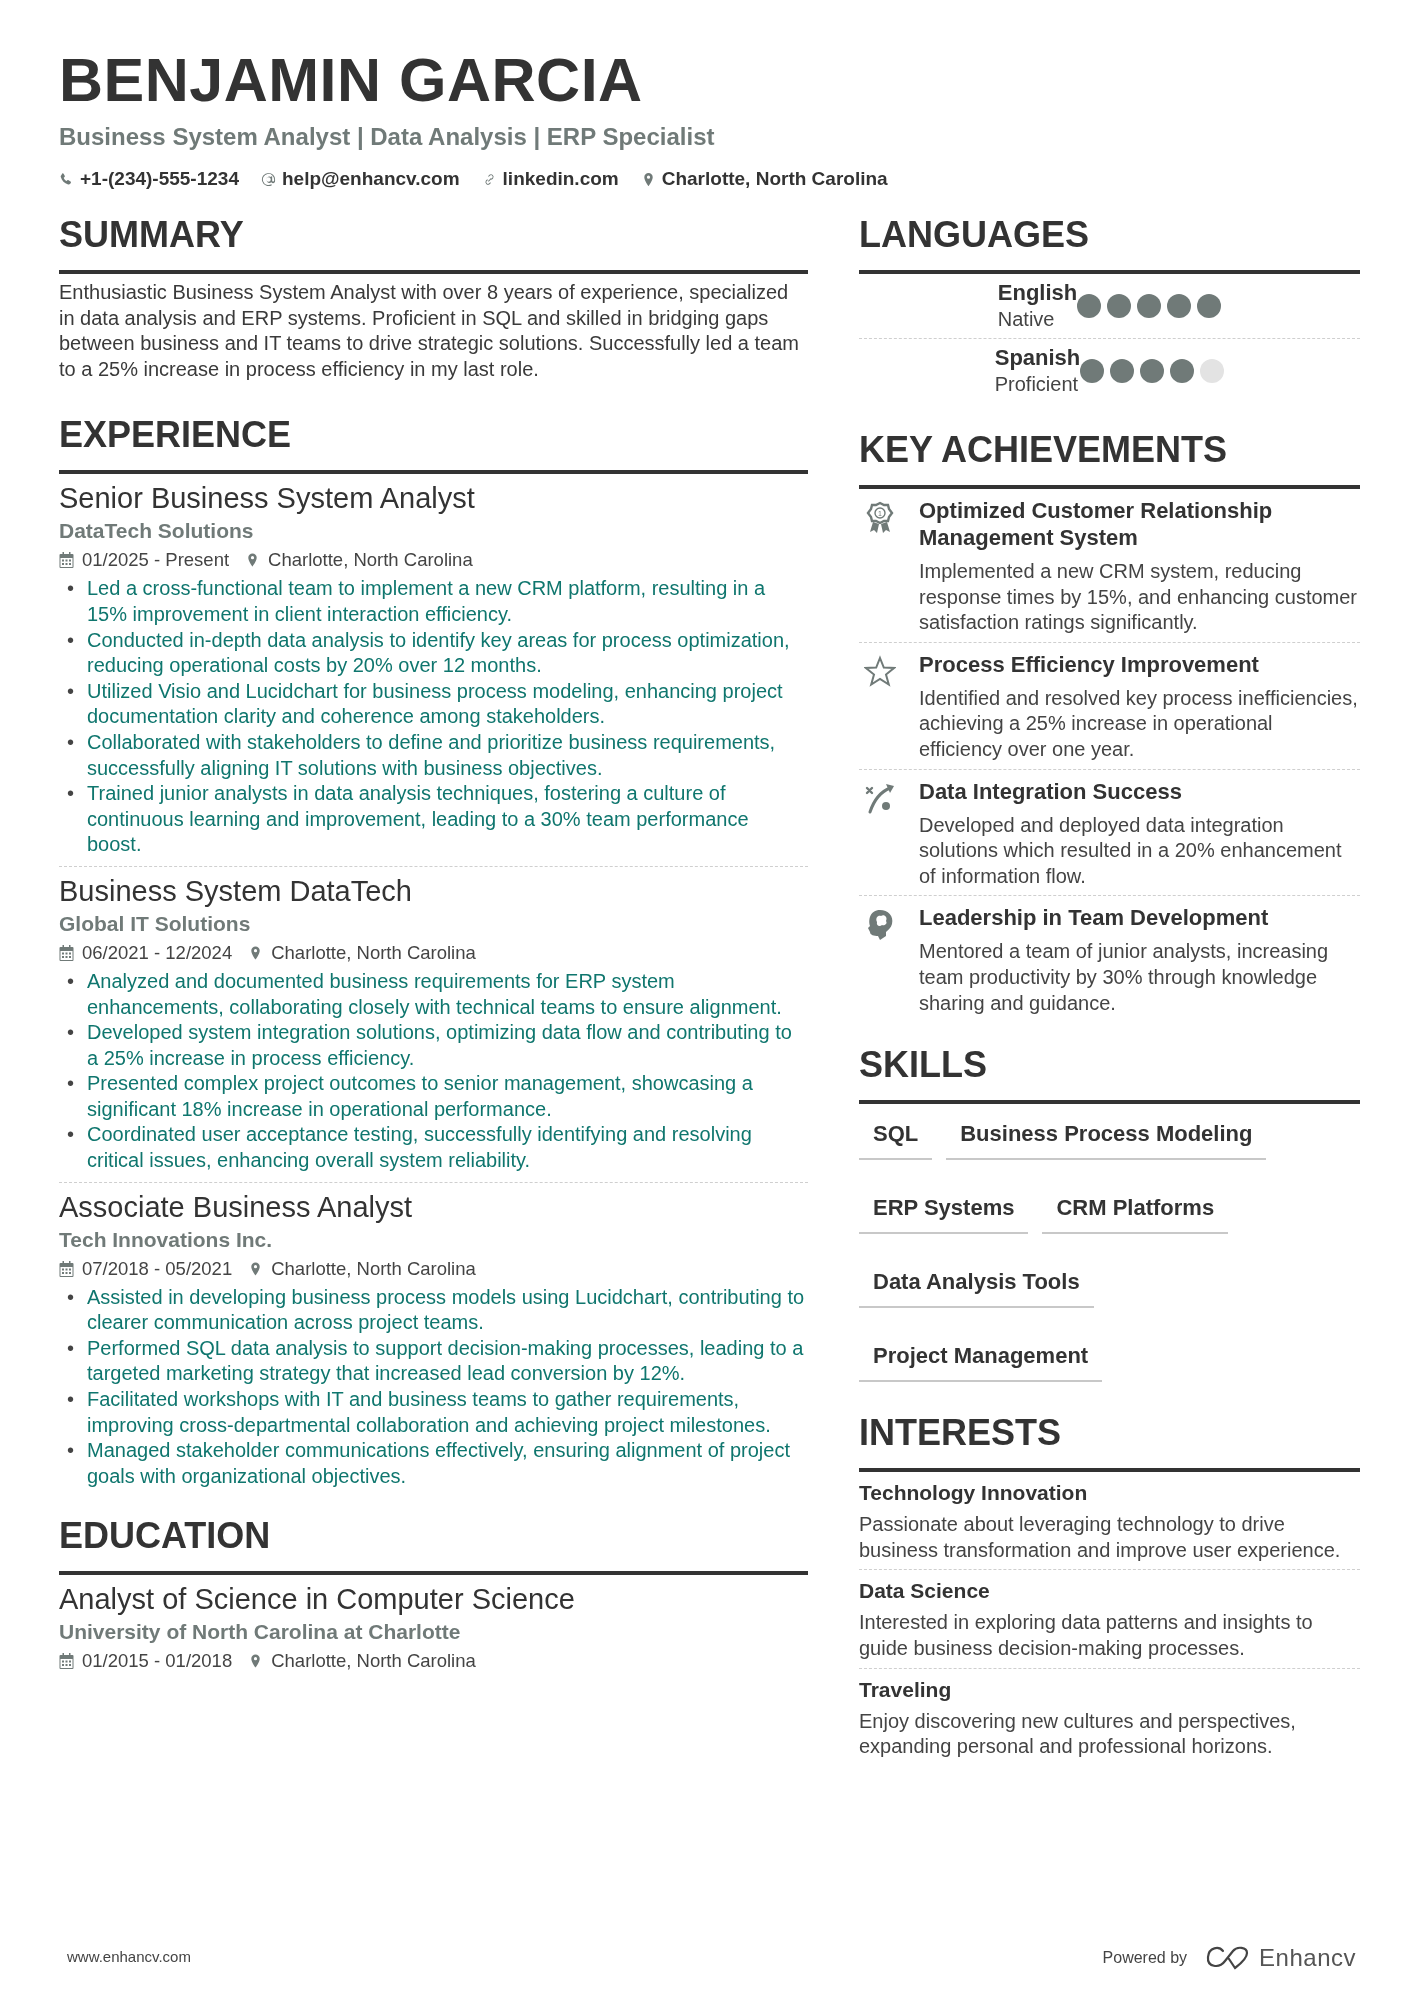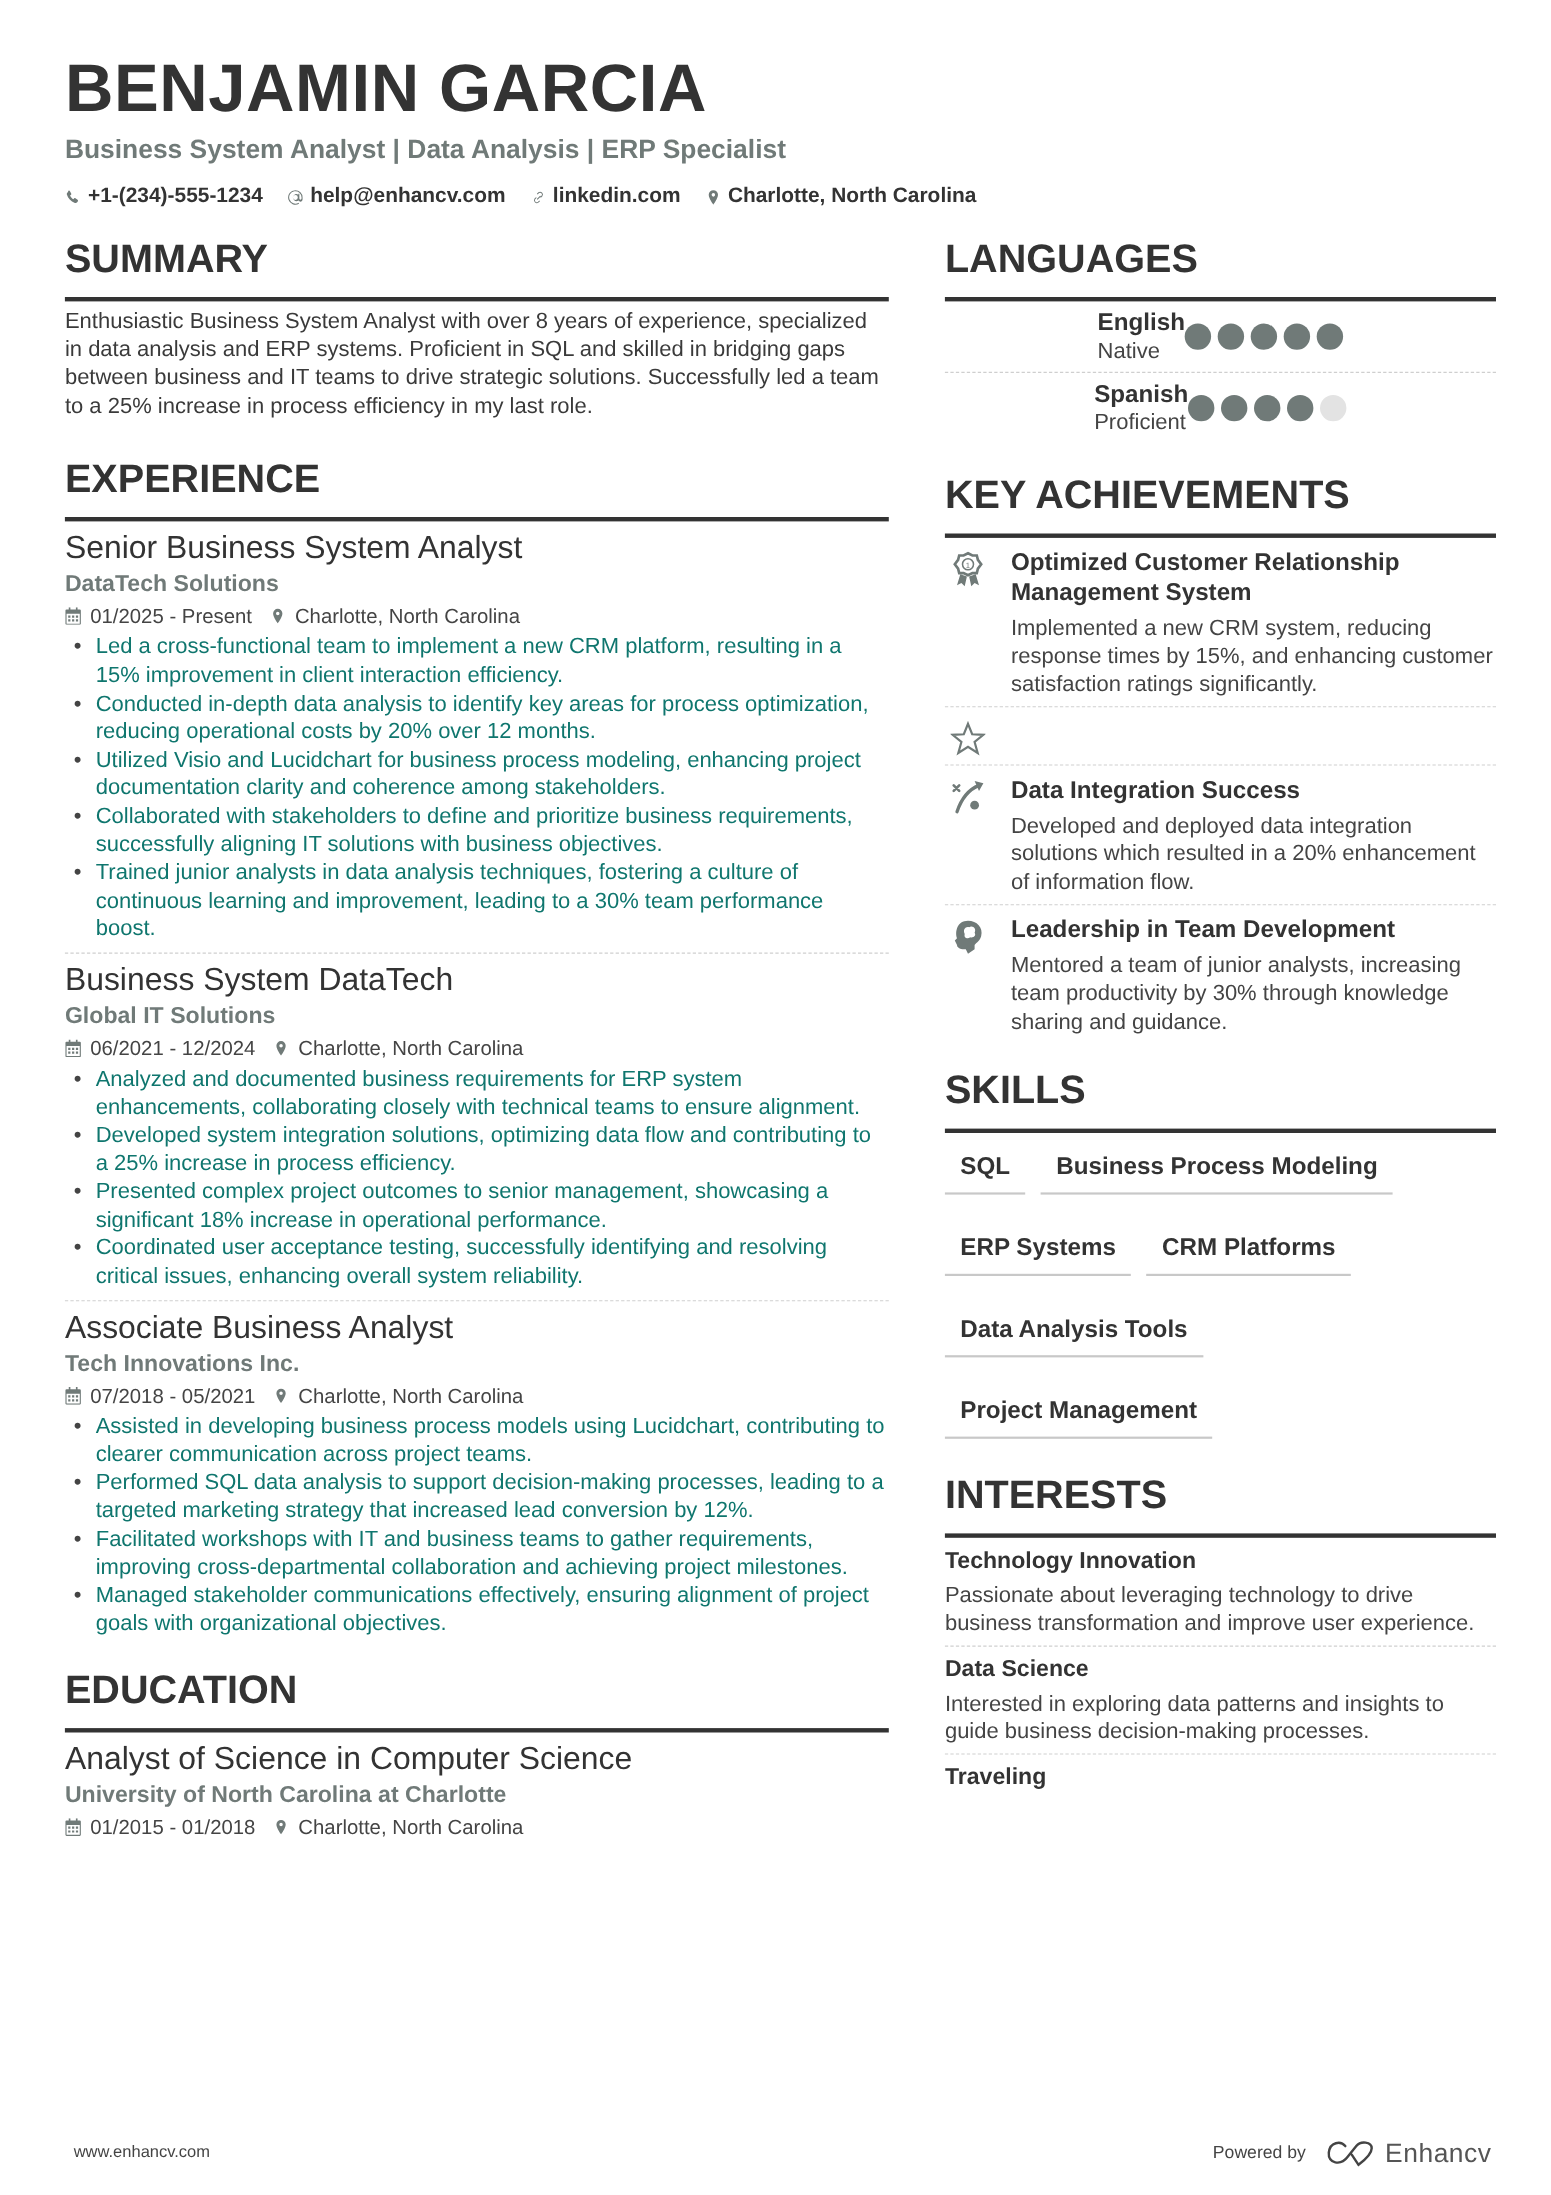--- a/index.html
+++ b/index.html
@@ -256,20 +256,24 @@
         <div class="ach-title">Optimized Customer Relationship Management System</div>
         <div class="ach-desc">Implemented a new CRM system, reducing response times by 15%, and enhancing customer satisfaction ratings significantly.</div>
       </div>
     </div>
 
     <div class="ach">
       <div class="ach-icon">
         <svg viewBox="0 0 32 34">
           <polygon points="16,3 19.8,12.5 30,13 22,19.5 24.8,29.5 16,24 7.2,29.5 10,19.5 2,13 12.2,12.5" fill="none" stroke="#707a78" stroke-width="2"></polygon>
         </svg>
+      </div>
+      <div>
+        <div class="ach-title">Process Efficiency Improvement</div>
+        <div class="ach-desc">Identified and resolved key process inefficiencies, achieving a 25% increase in operational efficiency over one year.</div>
       </div>
     </div>
 
     <div class="ach">
       <div class="ach-icon">
         <svg viewBox="0 0 32 34">
           <path d="M6 30 C 10 18, 16 10, 26 6" fill="none" stroke="#707a78" stroke-width="3" stroke-linecap="round"></path>
           <polygon points="22,2 30,4 26,11" fill="#707a78"></polygon>
           <circle cx="22" cy="24" r="4" fill="#707a78"></circle>
           <path d="M3 6 l5 5 M8 6 l-5 5" stroke="#707a78" stroke-width="2.4" stroke-linecap="round"></path>
@@ -315,20 +319,21 @@
     <div class="interest">
       <div class="interest-title">Technology Innovation</div>
       <div class="interest-desc">Passionate about leveraging technology to drive business transformation and improve user experience.</div>
     </div>
     <div class="interest">
       <div class="interest-title">Data Science</div>
       <div class="interest-desc">Interested in exploring data patterns and insights to guide business decision-making processes.</div>
     </div>
     <div class="interest">
       <div class="interest-title">Traveling</div>
+      <div class="interest-desc">Enjoy discovering new cultures and perspectives, expanding personal and professional horizons.</div>
     </div>
   </div>
 </div>
 
 <div class="footer">
   <a class="footer-url">www.enhancv.com</a>
   <div class="footer-powered">
     <span class="powered-label">Powered by</span>
     <span class="brand">
       <svg viewBox="0 0 46 26">

